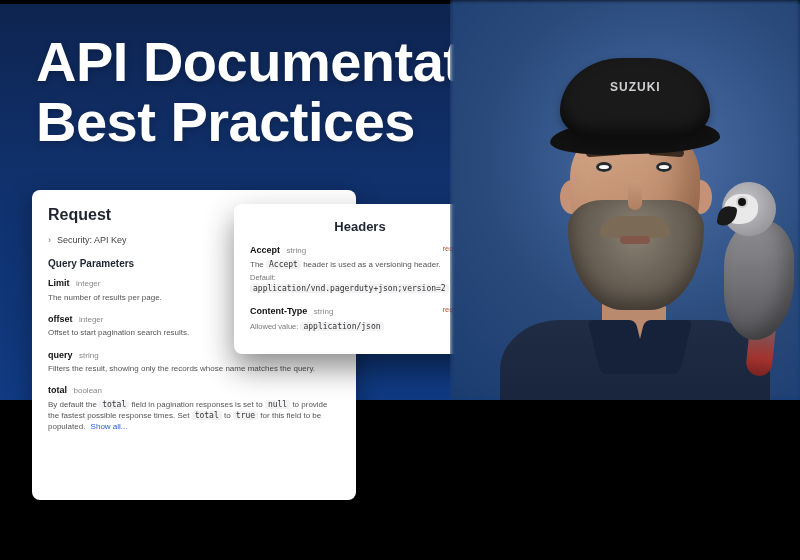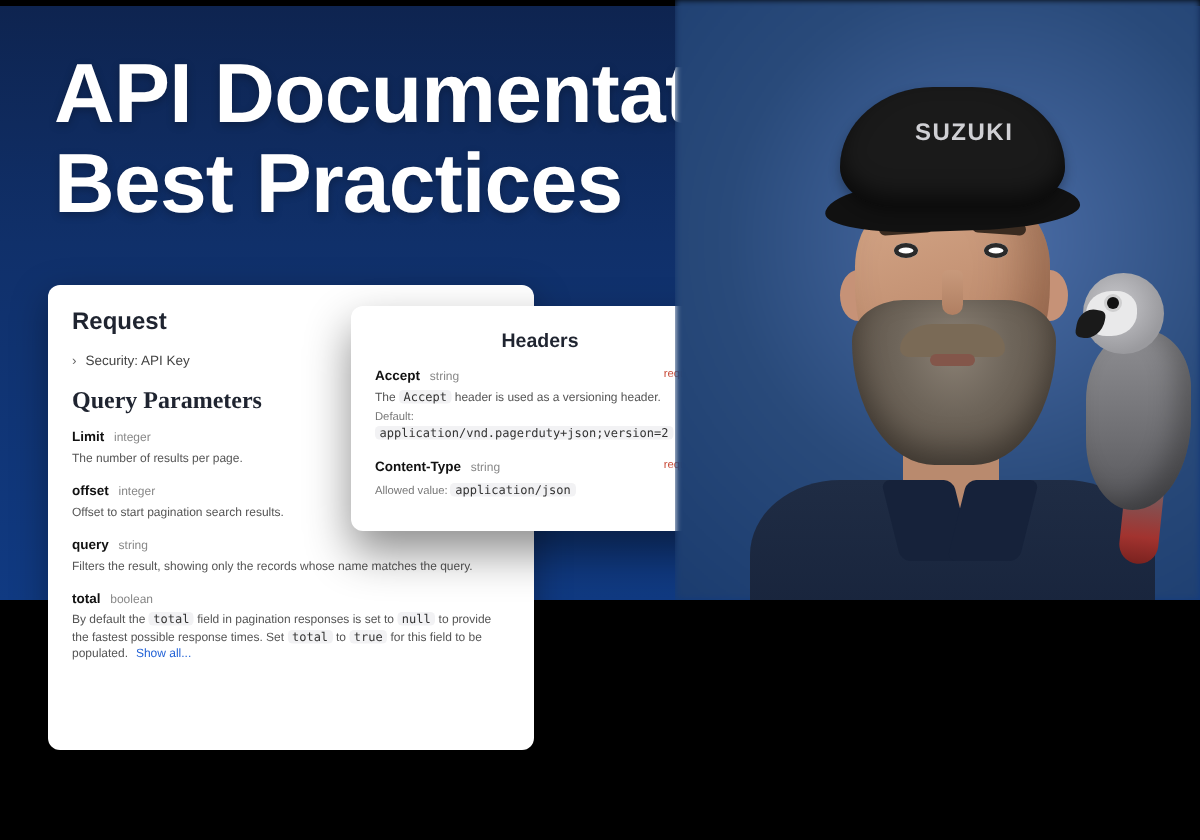--- a/index.html
+++ b/index.html
@@ -46,21 +46,21 @@
     position: absolute;
     background: #fff;
     border-radius: 8px;
     box-shadow: 0 8px 24px rgba(0,0,0,.35);
     padding: 14px 16px 10px 16px;
     color: #1f2430;
     font-size: 9px;
     line-height: 1.4;
   }
   .card h2 { font-size: 16px; font-weight: 700; margin-bottom: 8px; }
-  .card h3 { font-size: 16px; font-weight: 700; margin: 10px 0 6px 0; font-family: Liberation Serif, serif; }
+  .card h3 { font-size: 10px; font-weight: 700; margin: 10px 0 6px 0; }
   .sec-row {
     display: flex; align-items: center; gap: 6px;
     color: #444; font-size: 9px; margin-bottom: 6px;
   }
   .param { margin-bottom: 10px; }
   .param .name { font-size: 9px; color: #111; font-weight: 700; display: inline-block; }
   .param .type { font-size: 8px; color: #888; margin-left: 4px; }
   .param .desc { font-size: 8px; color: #555; margin-top: 2px; max-width: 280px; }
   .code { font-family: ui-monospace, Menlo, Consolas, monospace; font-size: 8px; background: #f2f2f4; padding: 0 3px; border-radius: 3px; color: #333; }
   .req { color: #c94d3a; font-size: 7.5px; float: right; }
@@ -101,21 +101,21 @@
   .brim {
     position: absolute;
     top: 78px; left: 60px;
     width: 170px; height: 36px;
     background: #111;
     border-radius: 50% 50% 40% 40% / 60% 60% 40% 40%;
     transform: rotate(-2deg);
   }
   .cap-logo {
     position: absolute; top: 40px; left: 120px;
-    color: #d0d0d4; font-size: 16px; font-weight: 700; letter-spacing: 1px;
+    color: #d0d0d4; font-size: 12px; font-weight: 700; letter-spacing: 1px;
     font-family: Arial, sans-serif;
   }
   
   .face {
     position: absolute;
     top: 82px; left: 80px;
     width: 130px; height: 160px;
     background: linear-gradient(160deg, #d7a98a 0%, #c08e70 55%, #a3745b 100%);
     border-radius: 60px 60px 70px 70px / 60px 60px 100px 100px;
     box-shadow: inset -18px -10px 30px rgba(80,40,20,.35);

